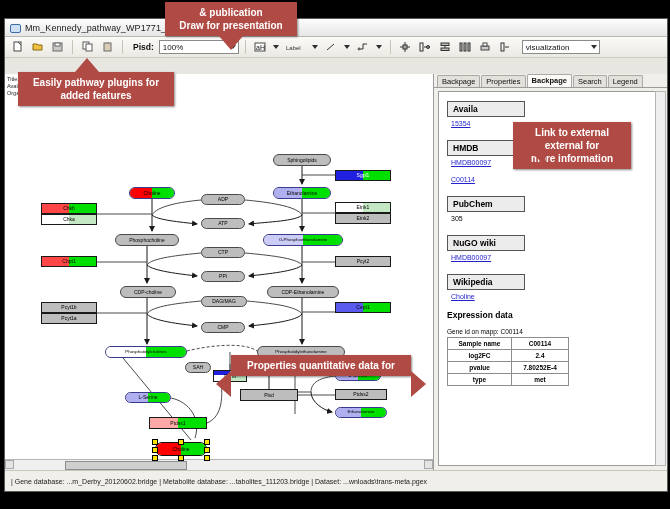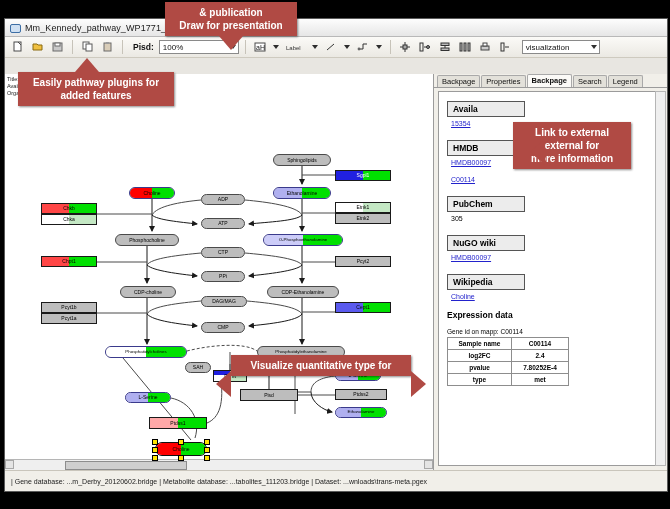--- a/index.html
+++ b/index.html
@@ -542,18 +542,18 @@
   <div class="arrowup" style="left:75px;top:58px;"></div>
 
   <div class="callout" style="left:513px;top:122px;width:118px;">
     <div>Link  to external</div>
     <div>external  for</div>
     <div>more information</div>
   </div>
   <div class="arrowleft" style="left:530px;top:139px;"></div>
 
   <div class="callout" style="left:231px;top:355px;width:180px;">
-    <div>Visualize quantitative type  for</div>
+    <div>Properties quantitative data  for</div>
   </div>
   <div class="arrowleft" style="left:216px;top:371px;"></div>
   <div class="arrowright" style="left:411px;top:371px;"></div>
 
 </div>
 
 </body></html>

